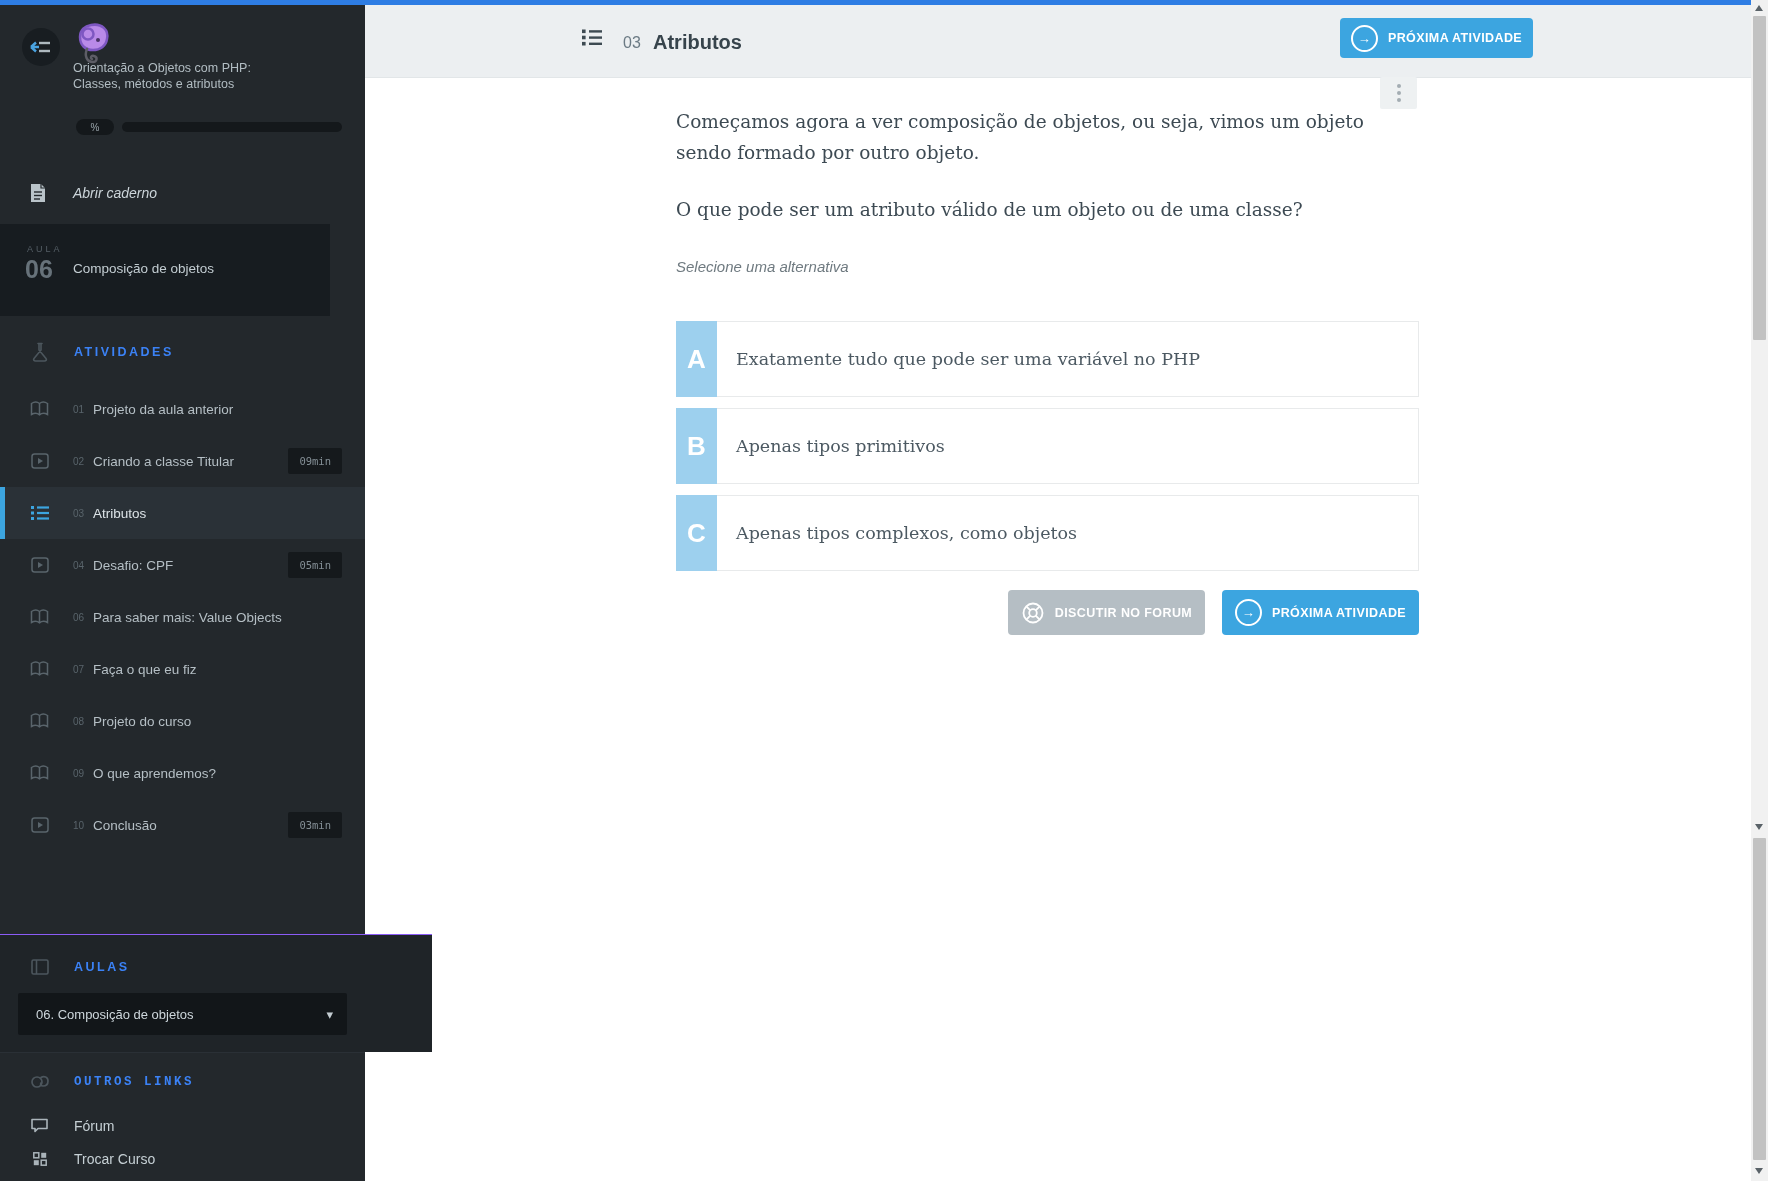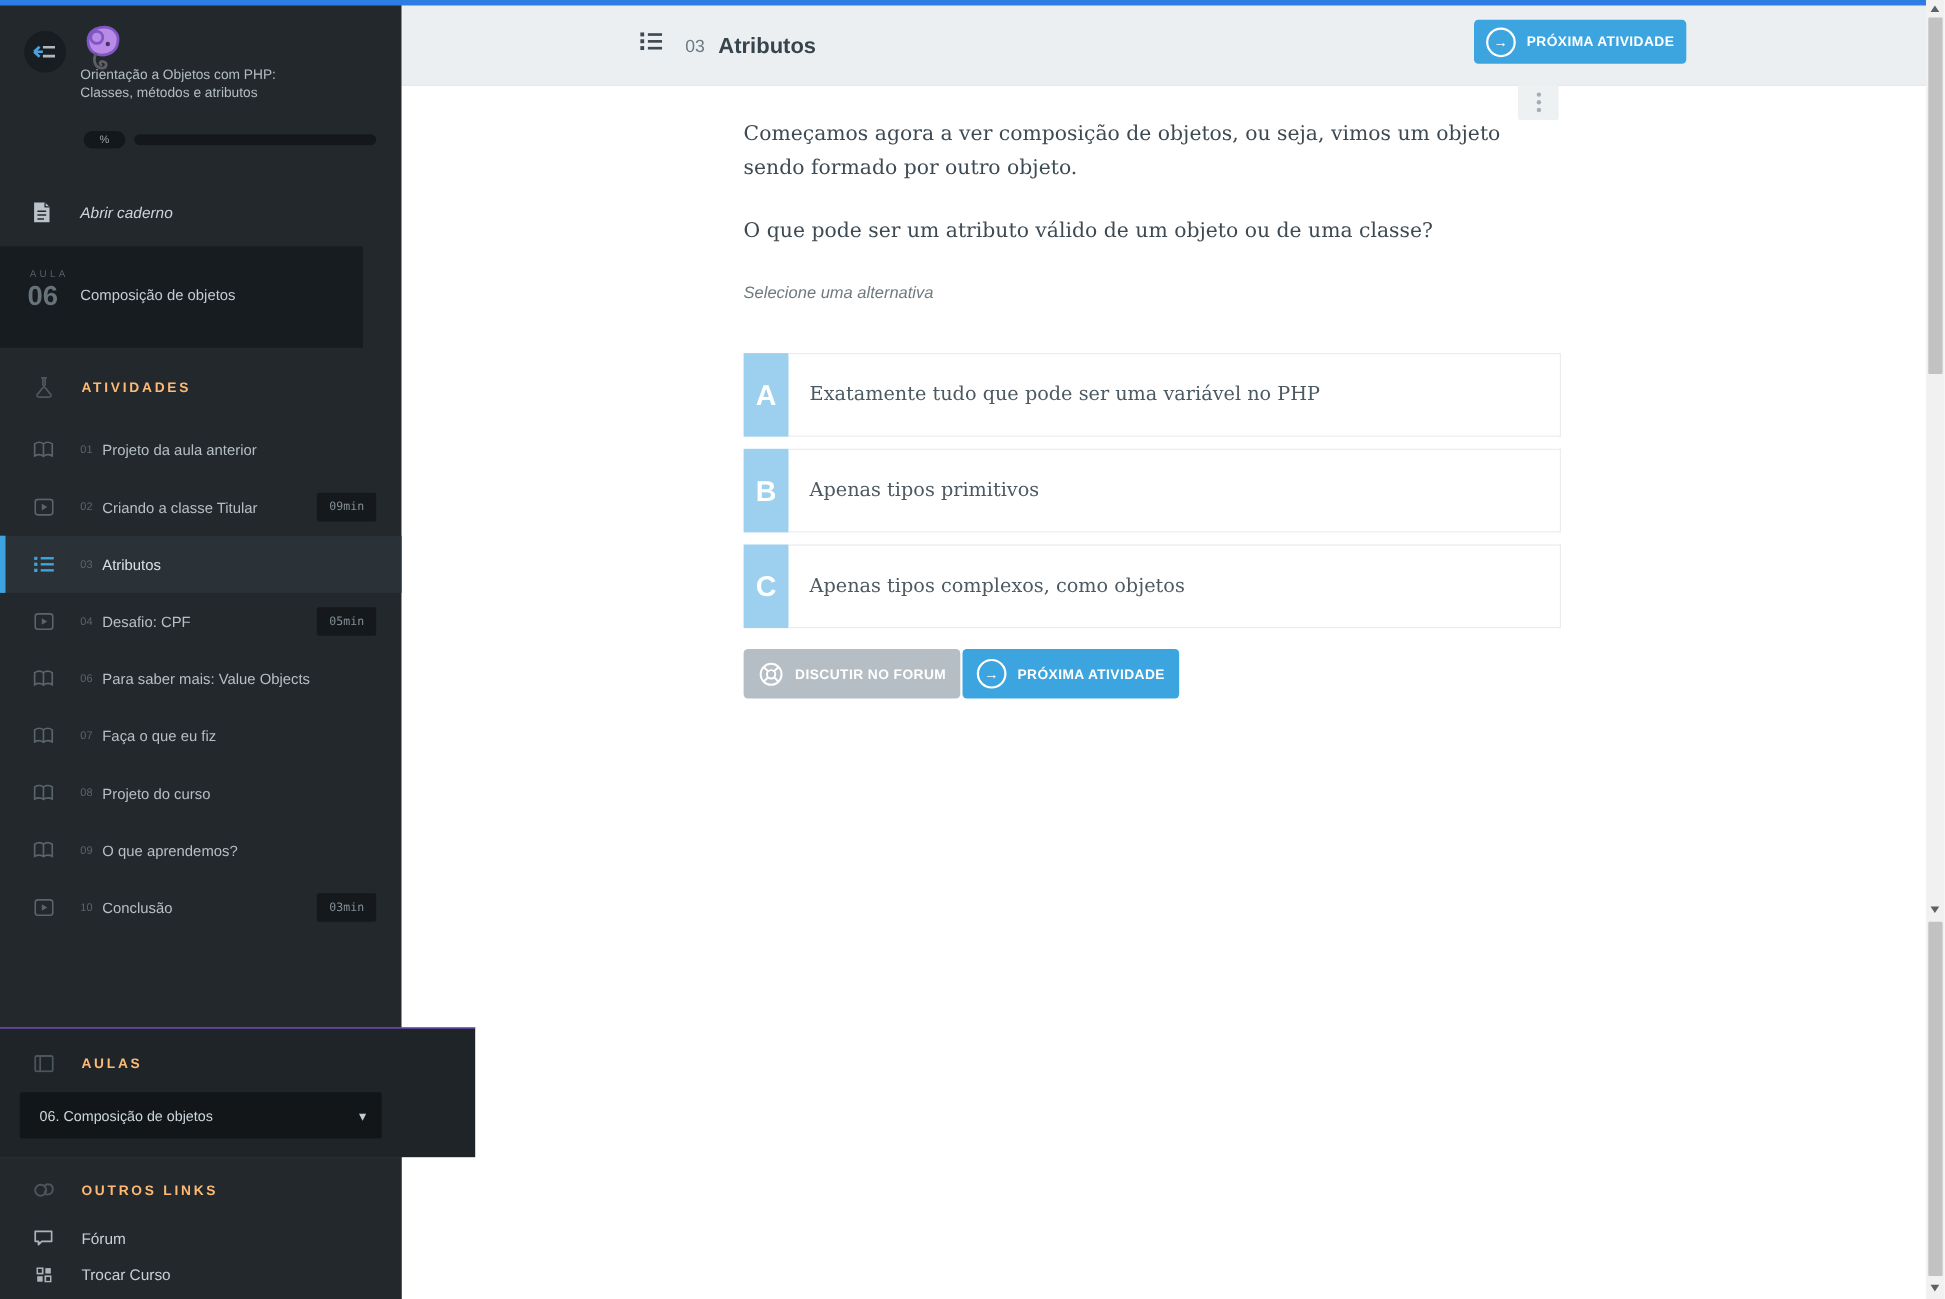--- a/index.html
+++ b/index.html
@@ -26,21 +26,21 @@
   .abrir-row .lbl{margin-left:25px;font-size:14px;color:#ccd5da;font-style:italic;}
 
   .aula-block{position:absolute;left:0;top:224px;width:330px;height:92px;background:#171c20;}
   .aula-kicker{position:absolute;left:27px;top:20px;font-size:9px;letter-spacing:3px;color:#555f66;}
   .aula-num{position:absolute;left:25px;top:31px;font-size:25px;font-weight:bold;color:#67727a;}
   .aula-title{position:absolute;left:73px;top:37px;font-size:13.5px;color:#c3cdd2;}
 
   .activities{position:absolute;left:0;top:316px;width:365px;height:617px;}
   .sec-head{display:flex;align-items:center;height:36px;}
   .sec-head .ic{margin-left:30px;width:20px;display:flex;justify-content:center;}
-  .sec-head .lbl{margin-left:24px;font-size:12.5px;font-weight:bold;letter-spacing:2.5px;color:#fdba74;}
+  .sec-head .lbl{margin-left:24px;font-size:12.5px;font-weight:bold;letter-spacing:2.5px;color:#3b82f6;}
   .activities .sec-head{margin-top:18px;}
 
   .act-list{position:absolute;left:0;top:67px;width:365px;}
   .act-row{position:relative;height:52px;display:flex;align-items:center;cursor:pointer;}
   .act-row .ic{margin-left:30px;width:19px;display:flex;justify-content:center;flex:none;}
   .act-row .num{margin-left:24px;width:16px;font-size:10px;color:#59646b;flex:none;}
   .act-row .lbl{margin-left:4px;font-size:13.5px;color:#b5bfc5;white-space:nowrap;}
   .act-row .badge{position:absolute;right:23px;top:50%;transform:translateY(-50%);
       background:#15191c;color:#848f96;font-family:"DejaVu Sans Mono",monospace;font-size:10.5px;
       padding:7px 11px;border-radius:2px;}
@@ -51,21 +51,21 @@
   .aulas-section{position:absolute;left:0;top:934px;width:432px;height:117px;background:#1f2428;
       border-top:1px solid #8b5cf6;}
   .aulas-section .sec-head{margin-top:14px;}
   .lesson-select{position:absolute;left:18px;top:58px;width:329px;height:42px;background:#121619;border-radius:2px;
       display:flex;align-items:center;cursor:pointer;}
   .lesson-select .val{margin-left:18px;font-size:13px;color:#ced7dc;}
   .lesson-select .chev{position:absolute;right:14px;font-size:13px;color:#c3ccd1;}
 
   .outros-section{position:absolute;left:0;top:1052px;width:365px;height:129px;background:#23282c;
       border-top:1px solid #2a3036;}
-  .outros-section .sec-head{margin-top:11px;}
+  .outros-section .sec-head{margin-top:11px;font-family:Liberation Mono, monospace;}
   .link-row{display:flex;align-items:center;height:33px;cursor:pointer;}
   .link-row .ic{margin-left:31px;width:17px;display:flex;justify-content:center;}
   .link-row .lbl{margin-left:26px;font-size:14px;color:#c6d0d5;}
   .link-row.first{margin-top:9px;}
 
   
   .main-header{left:365px;top:5px;width:1386px;height:72px;background:#eceff1;border-bottom:1px solid #e2e6e8;z-index:5;}
   .mh-icon{position:absolute;left:217px;top:24px;}
   .mh-num{position:absolute;left:258px;top:29px;font-size:16px;color:#6b7a84;}
   .mh-title{position:absolute;left:288px;top:26px;font-size:20px;font-weight:bold;color:#37444c;}
@@ -87,21 +87,21 @@
   .q-para{font-family:"DejaVu Serif",serif;font-size:18.5px;line-height:31px;color:#3d4a53;margin:0;}
   .q-p1{margin-top:6px;}
   .q-p2{margin-top:26px;}
   .q-instruction{margin-top:33px;font-size:15px;font-style:italic;color:#6f7a80;}
   .alts{margin-top:46px;}
   .alt-row{display:flex;height:76px;margin-bottom:11px;cursor:pointer;}
   .alt-letter{width:41px;flex:none;background:#9dd0ee;color:#fff;font-size:26px;font-weight:bold;
       display:flex;align-items:center;justify-content:center;}
   .alt-box{flex:1;border:1px solid #e8eaeb;border-left:none;background:#fff;display:flex;align-items:center;}
   .alt-text{margin-left:19px;font-family:"DejaVu Serif",serif;font-size:17.5px;color:#4c5962;}
-  .q-buttons{margin-top:19px;display:flex;gap:2px;}
+  .q-buttons{margin-top:19px;display:flex;justify-content:flex-end;gap:17px;}
   .q-buttons .btn{width:197px;height:45px;}
 
   
   .buoy{width:24px;height:24px;flex:none;}
 
   
   .sb-track{left:1751px;top:0;width:17px;height:1181px;background:#f1f1f1;z-index:40;}
   .sb-thumb{position:absolute;left:2px;width:13px;background:#c2c2c2;border-radius:1px;}
   .tri-up{position:absolute;left:4px;width:0;height:0;border-left:4.5px solid transparent;
       border-right:4.5px solid transparent;border-bottom:6px solid #5a6268;}

